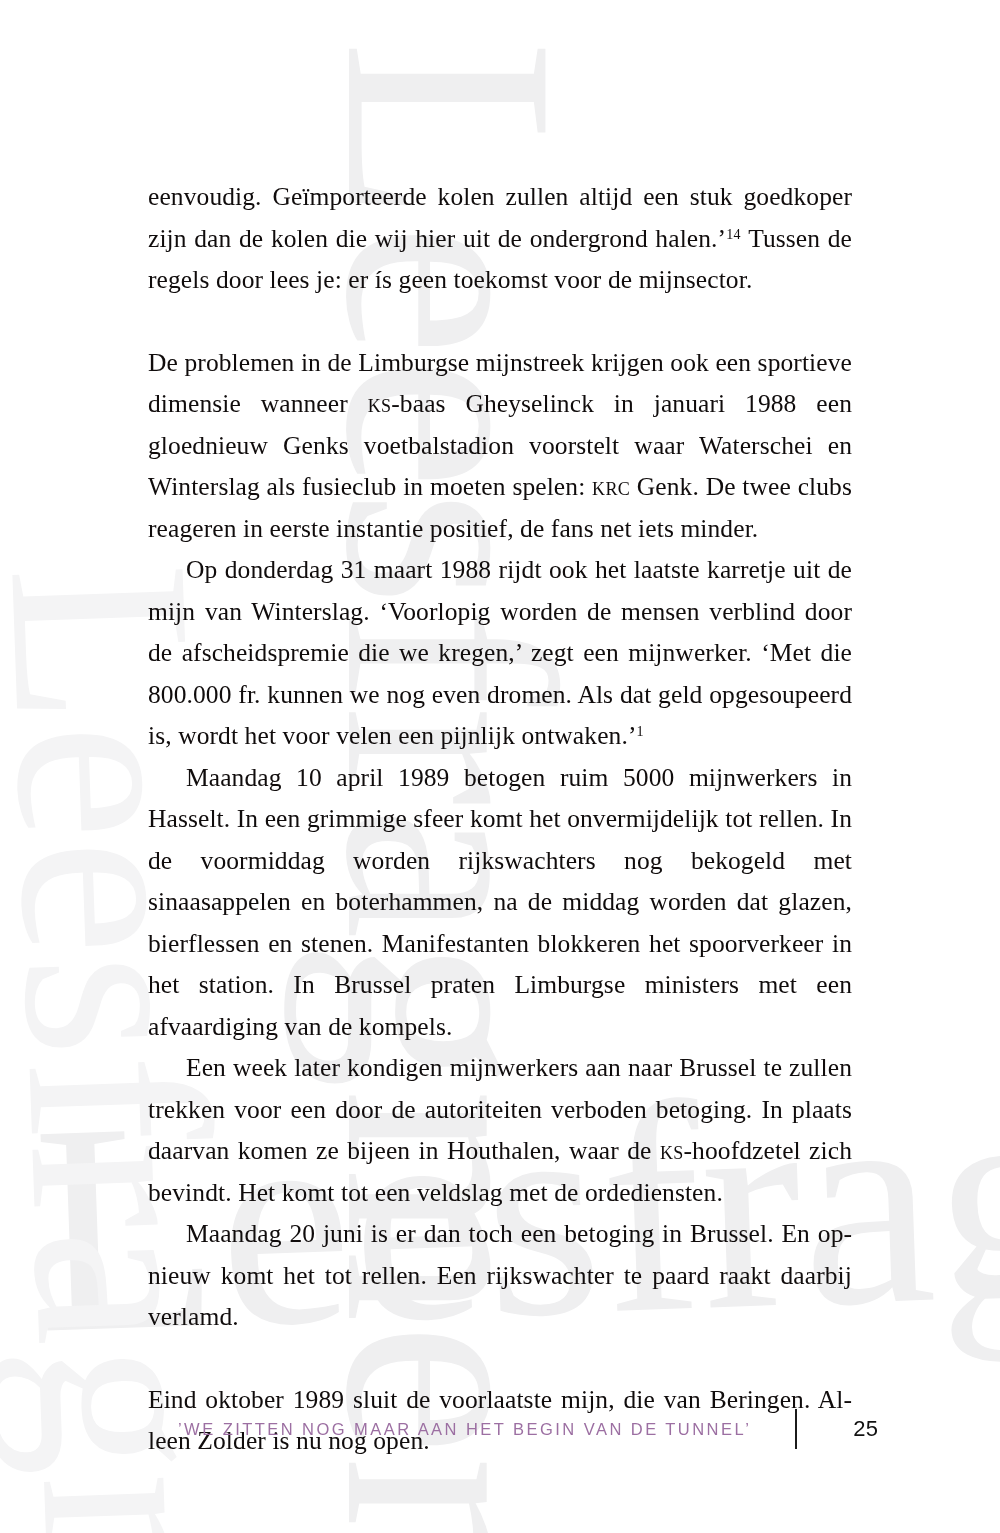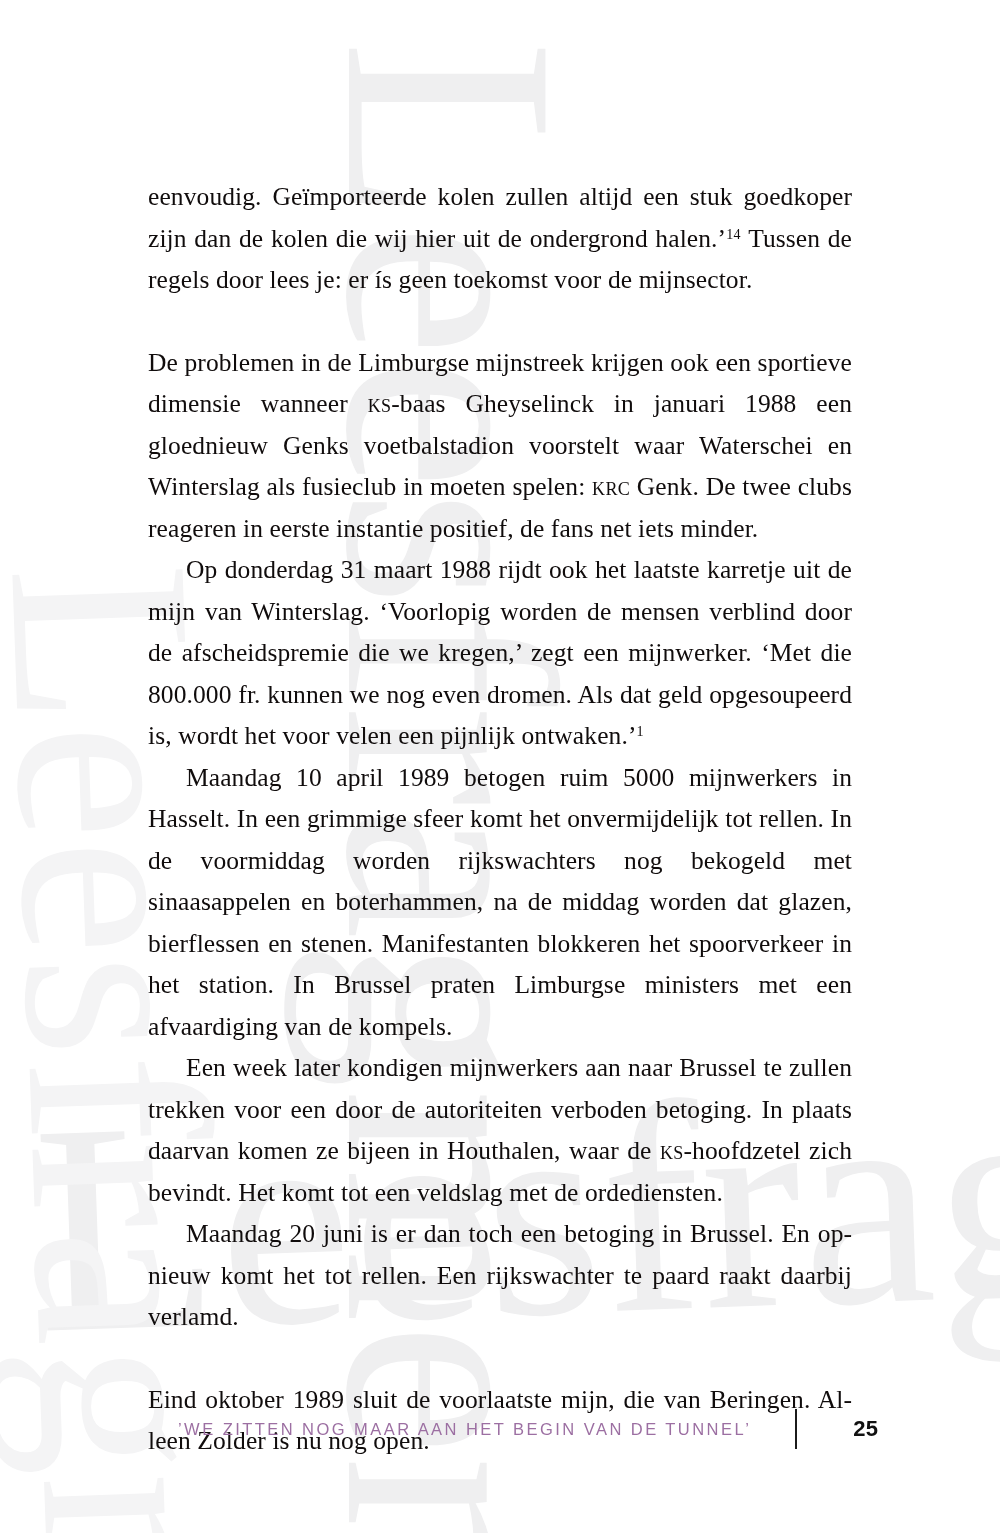--- a/index.html
+++ b/index.html
@@ -118,21 +118,21 @@
   .footer-rule {
     width: 2px;
     height: 40px;
     background: #1b1b1b;
     margin: 0 18px 0 6px;
     flex: 0 0 auto;
   }
   .page-number {
     font-family: "Liberation Sans", "DejaVu Sans", sans-serif;
     font-size: 22px;
-    font-weight: bold;
+    font-weight: normal;
     color: #111111;
     flex: 0 0 auto;
     letter-spacing: 0.2px;
   }
 </style>
 </head>
 <body>
 
 <div class="page">
 

